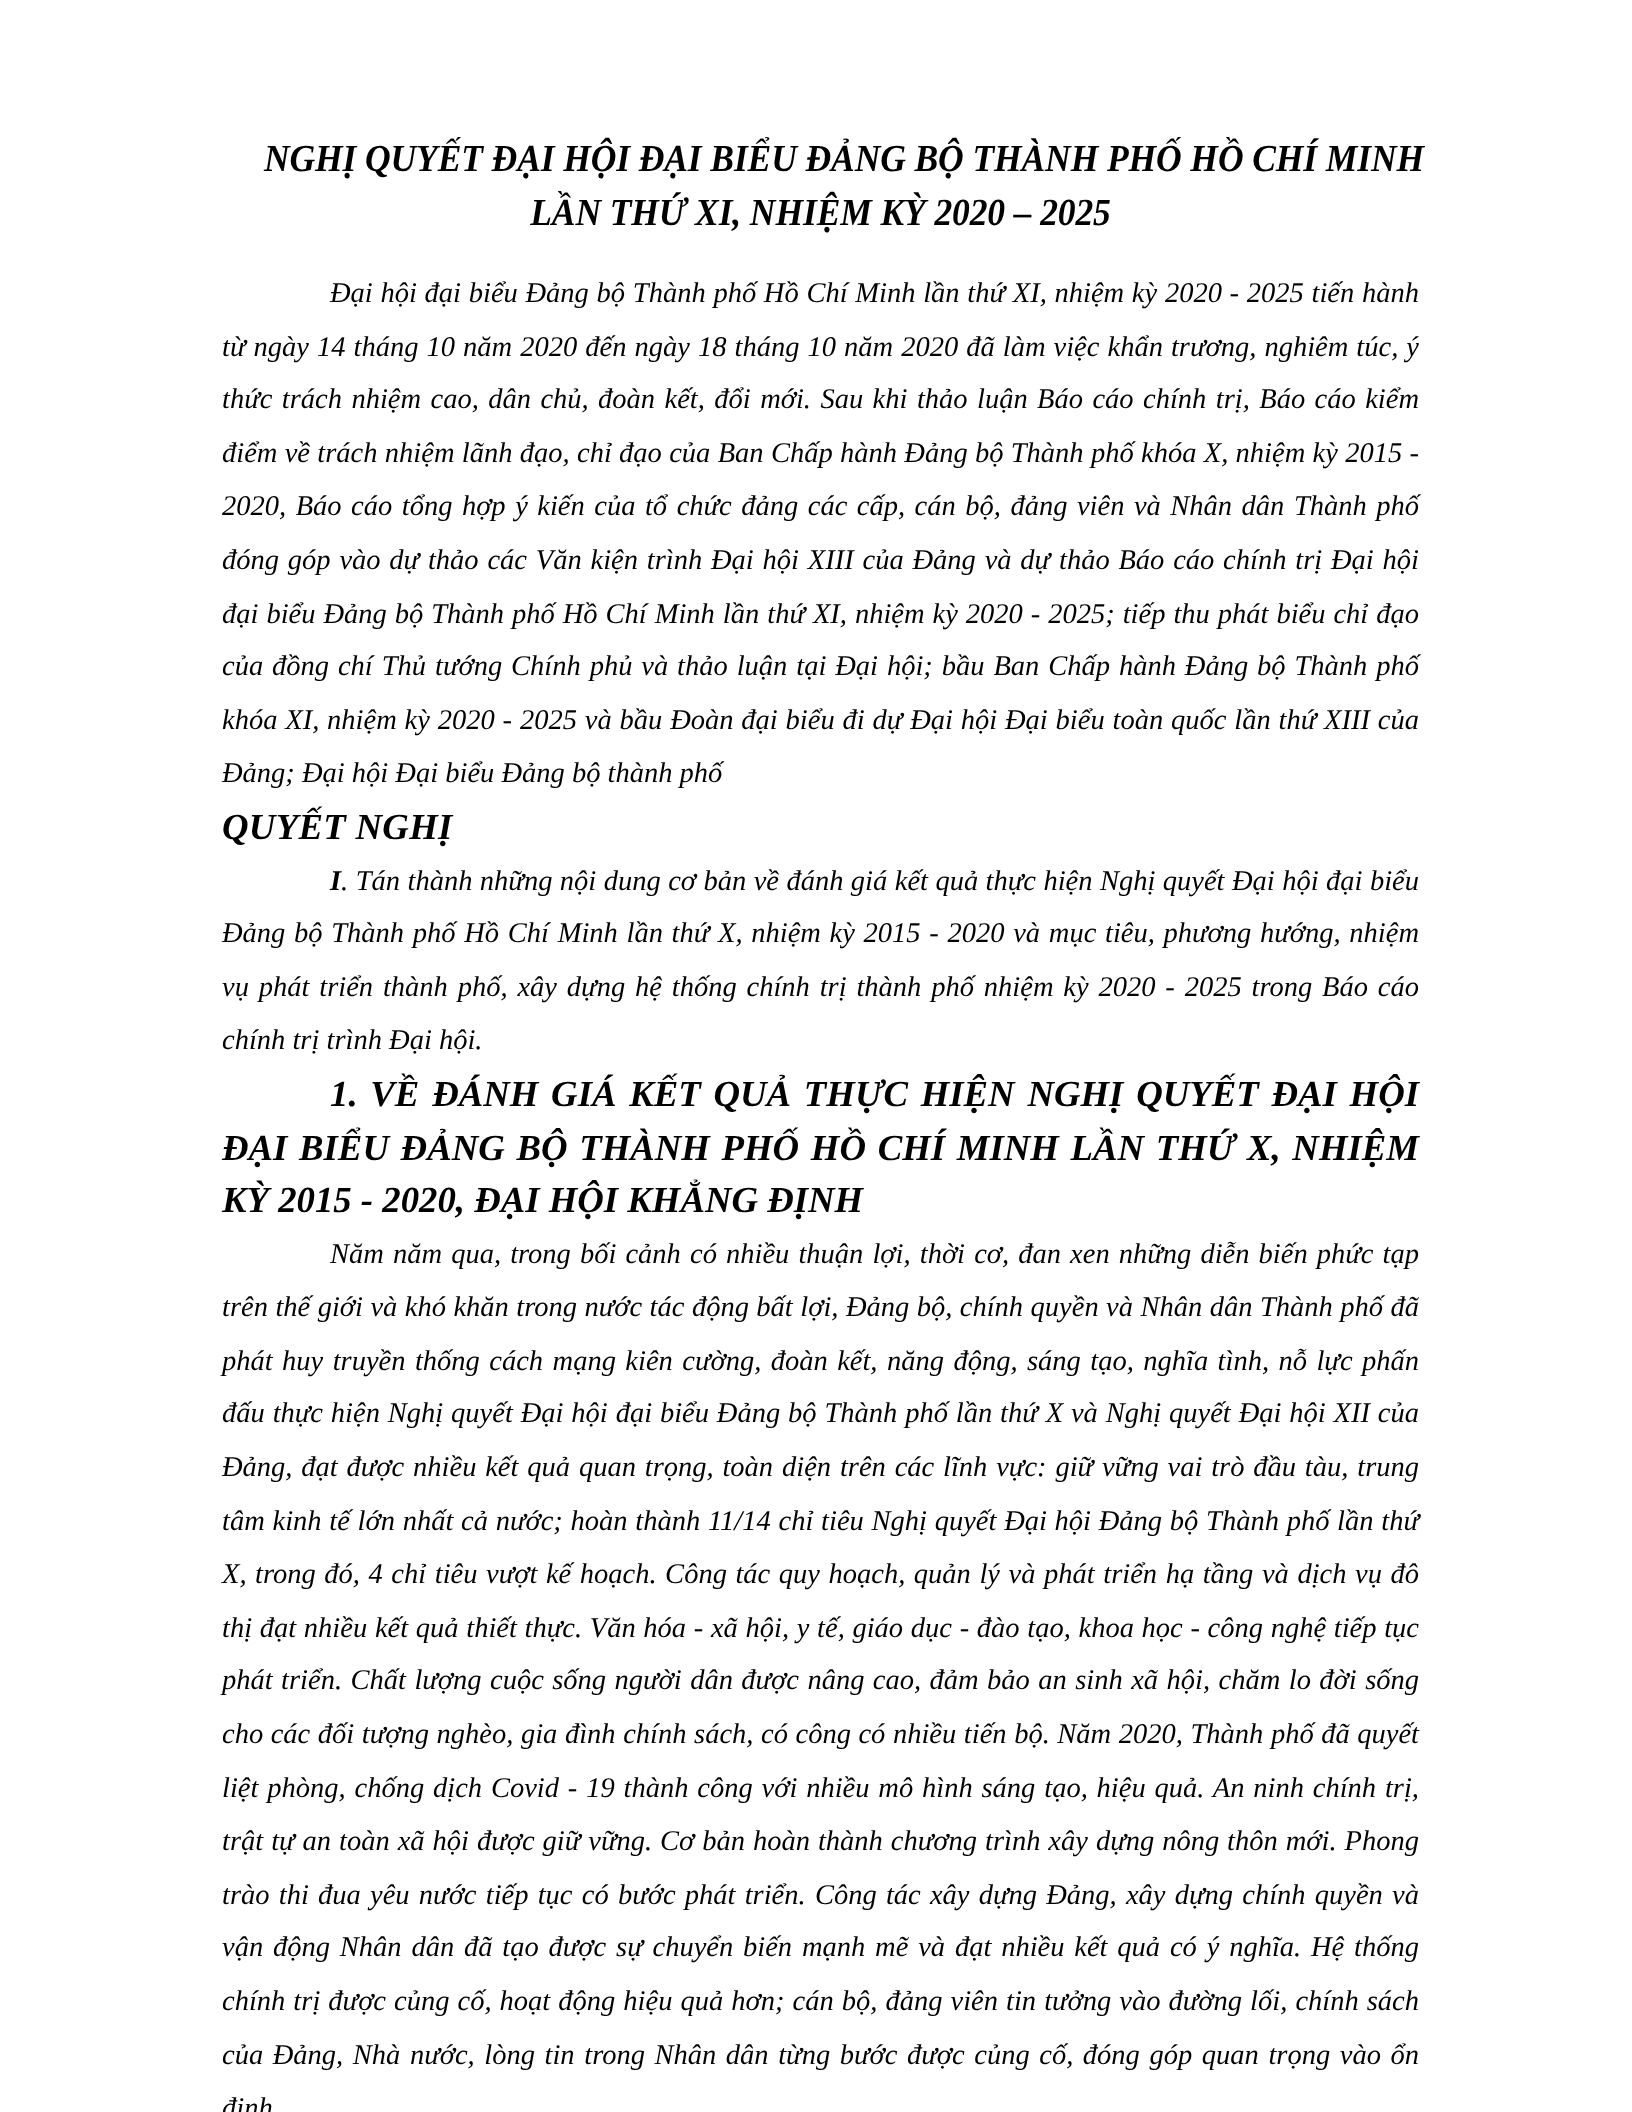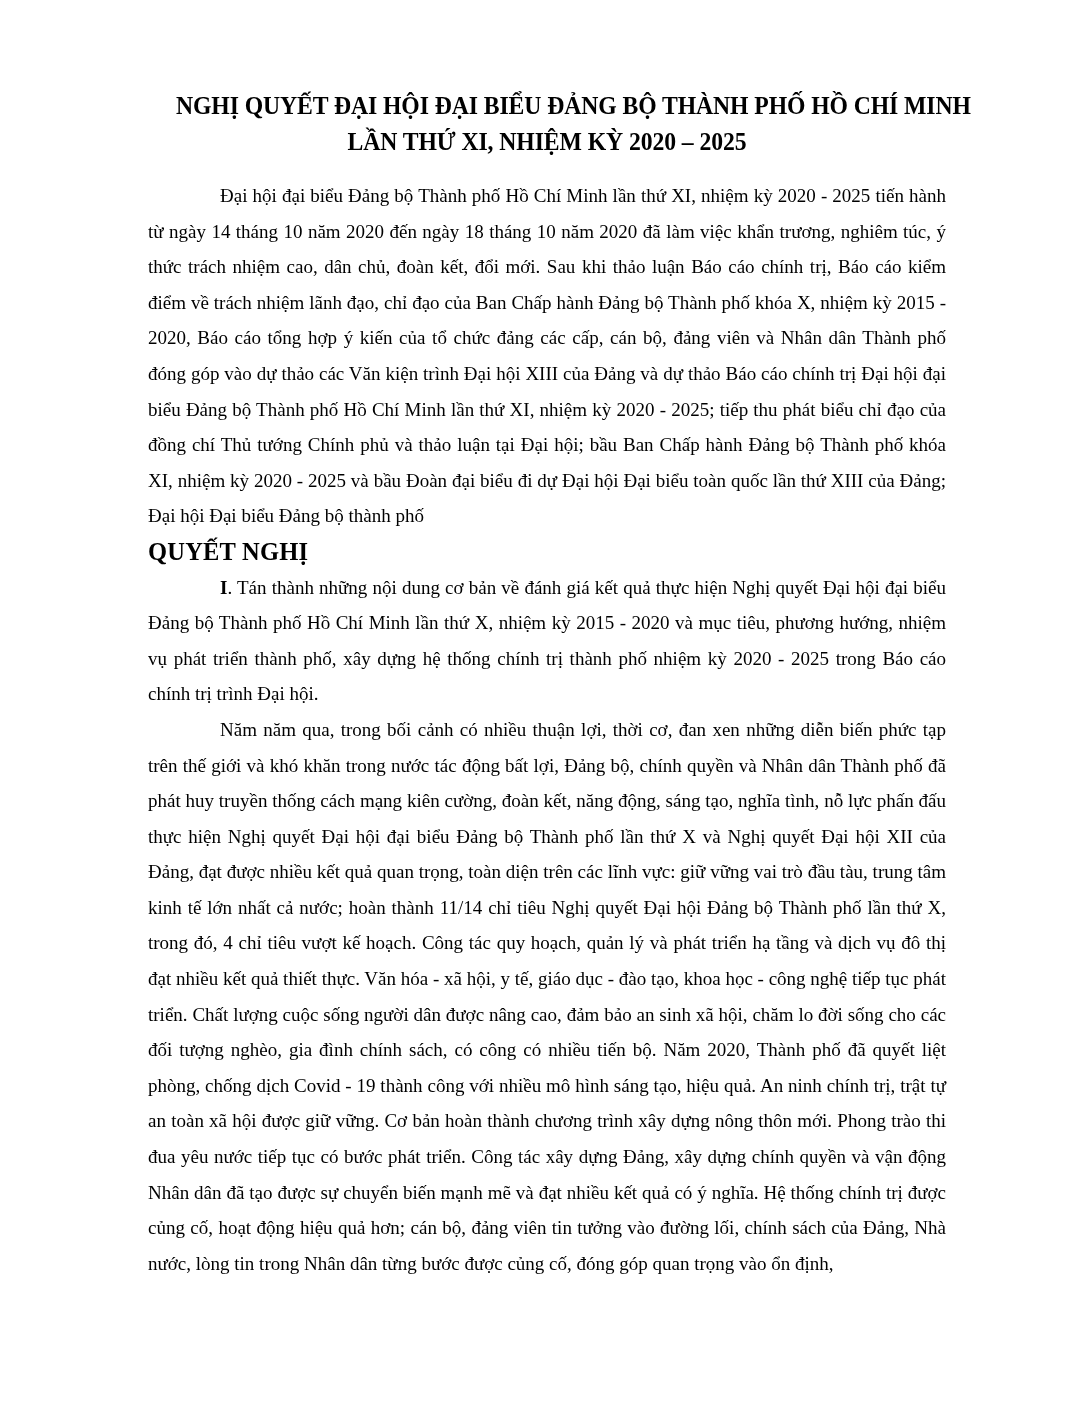--- a/index.html
+++ b/index.html
@@ -15,20 +15,21 @@
     color: #000000;
     -webkit-font-smoothing: antialiased;
   }
 
   .page {
     position: relative;
     width: 1088px;
     height: 1408px;
     background: #fff;
     box-sizing: border-box;
+    font-style: italic;
   }
 
   
   .content {
     position: absolute;
     left: 148px;
     top: 0;
     width: 798px;
   }
 
@@ -97,18 +98,19 @@
     </h1>
 
     <div class="body-block">
 
       <p class="para">Đại hội đại biểu Đảng bộ Thành phố Hồ Chí Minh lần thứ XI, nhiệm kỳ 2020 - 2025 tiến hành từ ngày 14 tháng 10 năm 2020 đến ngày 18 tháng 10 năm 2020 đã làm việc khẩn trương, nghiêm túc, ý thức trách nhiệm cao, dân chủ, đoàn kết, đổi mới. Sau khi thảo luận Báo cáo chính trị, Báo cáo kiểm điểm về trách nhiệm lãnh đạo, chỉ đạo của Ban Chấp hành Đảng bộ Thành phố khóa X, nhiệm kỳ 2015 - 2020, Báo cáo tổng hợp ý kiến của tổ chức đảng các cấp, cán bộ, đảng viên và Nhân dân Thành phố đóng góp vào dự thảo các Văn kiện trình Đại hội XIII của Đảng và dự thảo Báo cáo chính trị Đại hội đại biểu Đảng bộ Thành phố Hồ Chí Minh lần thứ XI, nhiệm kỳ 2020 - 2025; tiếp thu phát biểu chỉ đạo của đồng chí Thủ tướng Chính phủ và thảo luận tại Đại hội; bầu Ban Chấp hành Đảng bộ Thành phố khóa XI, nhiệm kỳ 2020 - 2025 và bầu Đoàn đại biểu đi dự Đại hội Đại biểu toàn quốc lần thứ XIII của Đảng; Đại hội Đại biểu Đảng bộ thành phố</p>
 
       <p class="center-heading">QUYẾT NGHỊ</p>
 
       <p class="para"><span class="lead-numeral">I</span><span>. Tán thành những nội dung cơ bản về đánh giá kết quả thực hiện Nghị quyết Đại hội đại biểu Đảng bộ Thành phố Hồ Chí Minh lần thứ X, nhiệm kỳ 2015 - 2020 và mục tiêu, phương hướng, nhiệm vụ phát triển thành phố, xây dựng hệ thống chính trị thành phố nhiệm kỳ 2020 - 2025 trong Báo cáo chính trị trình Đại hội.</span></p>
 
+      <p class="section-heading">1. VỀ ĐÁNH GIÁ KẾT QUẢ THỰC HIỆN NGHỊ QUYẾT ĐẠI HỘI ĐẠI BIỂU ĐẢNG BỘ THÀNH PHỐ HỒ CHÍ MINH LẦN THỨ X, NHIỆM KỲ 2015 - 2020, ĐẠI HỘI KHẲNG ĐỊNH</p>
 
       <p class="para">Năm năm qua, trong bối cảnh có nhiều thuận lợi, thời cơ, đan xen những diễn biến phức tạp trên thế giới và khó khăn trong nước tác động bất lợi, Đảng bộ, chính quyền và Nhân dân Thành phố đã phát huy truyền thống cách mạng kiên cường, đoàn kết, năng động, sáng tạo, nghĩa tình, nỗ lực phấn đấu thực hiện Nghị quyết Đại hội đại biểu Đảng bộ Thành phố lần thứ X và Nghị quyết Đại hội XII của Đảng, đạt được nhiều kết quả quan trọng, toàn diện trên các lĩnh vực: giữ vững vai trò đầu tàu, trung tâm kinh tế lớn nhất cả nước; hoàn thành 11/14 chỉ tiêu Nghị quyết Đại hội Đảng bộ Thành phố lần thứ X, trong đó, 4 chỉ tiêu vượt kế hoạch. Công tác quy hoạch, quản lý và phát triển hạ tầng và dịch vụ đô thị đạt nhiều kết quả thiết thực. Văn hóa - xã hội, y tế, giáo dục - đào tạo, khoa học - công nghệ tiếp tục phát triển. Chất lượng cuộc sống người dân được nâng cao, đảm bảo an sinh xã hội, chăm lo đời sống cho các đối tượng nghèo, gia đình chính sách, có công có nhiều tiến bộ. Năm 2020, Thành phố đã quyết liệt phòng, chống dịch Covid - 19 thành công với nhiều mô hình sáng tạo, hiệu quả. An ninh chính trị, trật tự an toàn xã hội được giữ vững. Cơ bản hoàn thành chương trình xây dựng nông thôn mới. Phong trào thi đua yêu nước tiếp tục có bước phát triển. Công tác xây dựng Đảng, xây dựng chính quyền và vận động Nhân dân đã tạo được sự chuyển biến mạnh mẽ và đạt nhiều kết quả có ý nghĩa. Hệ thống chính trị được củng cố, hoạt động hiệu quả hơn; cán bộ, đảng viên tin tưởng vào đường lối, chính sách của Đảng, Nhà nước, lòng tin trong Nhân dân từng bước được củng cố, đóng góp quan trọng vào ổn định,</p>
 
     </div>
   </div>
 </div>
 
 </body></html>

